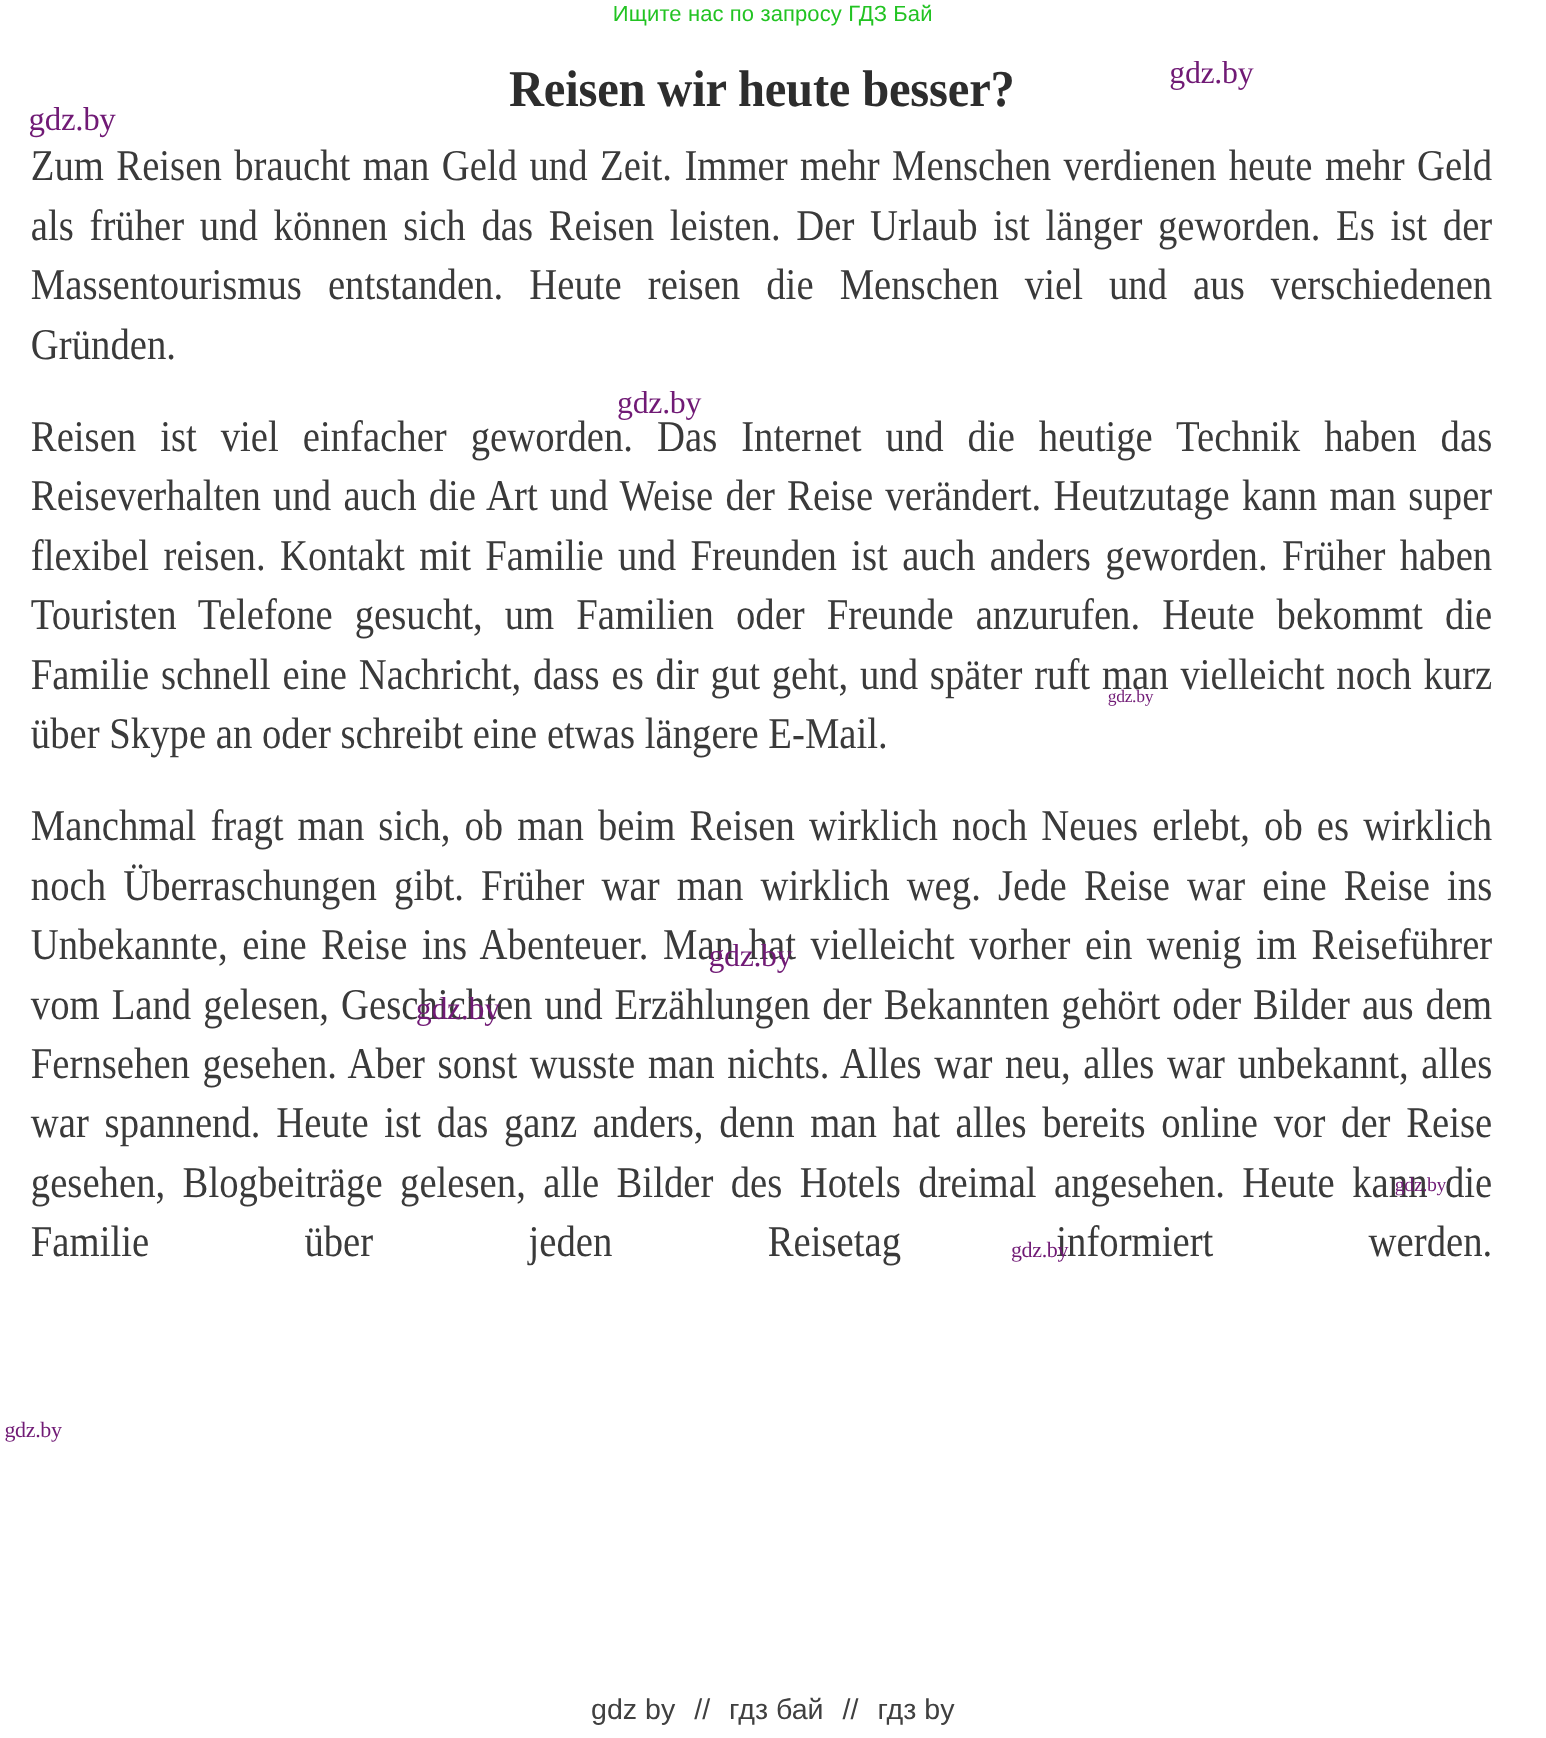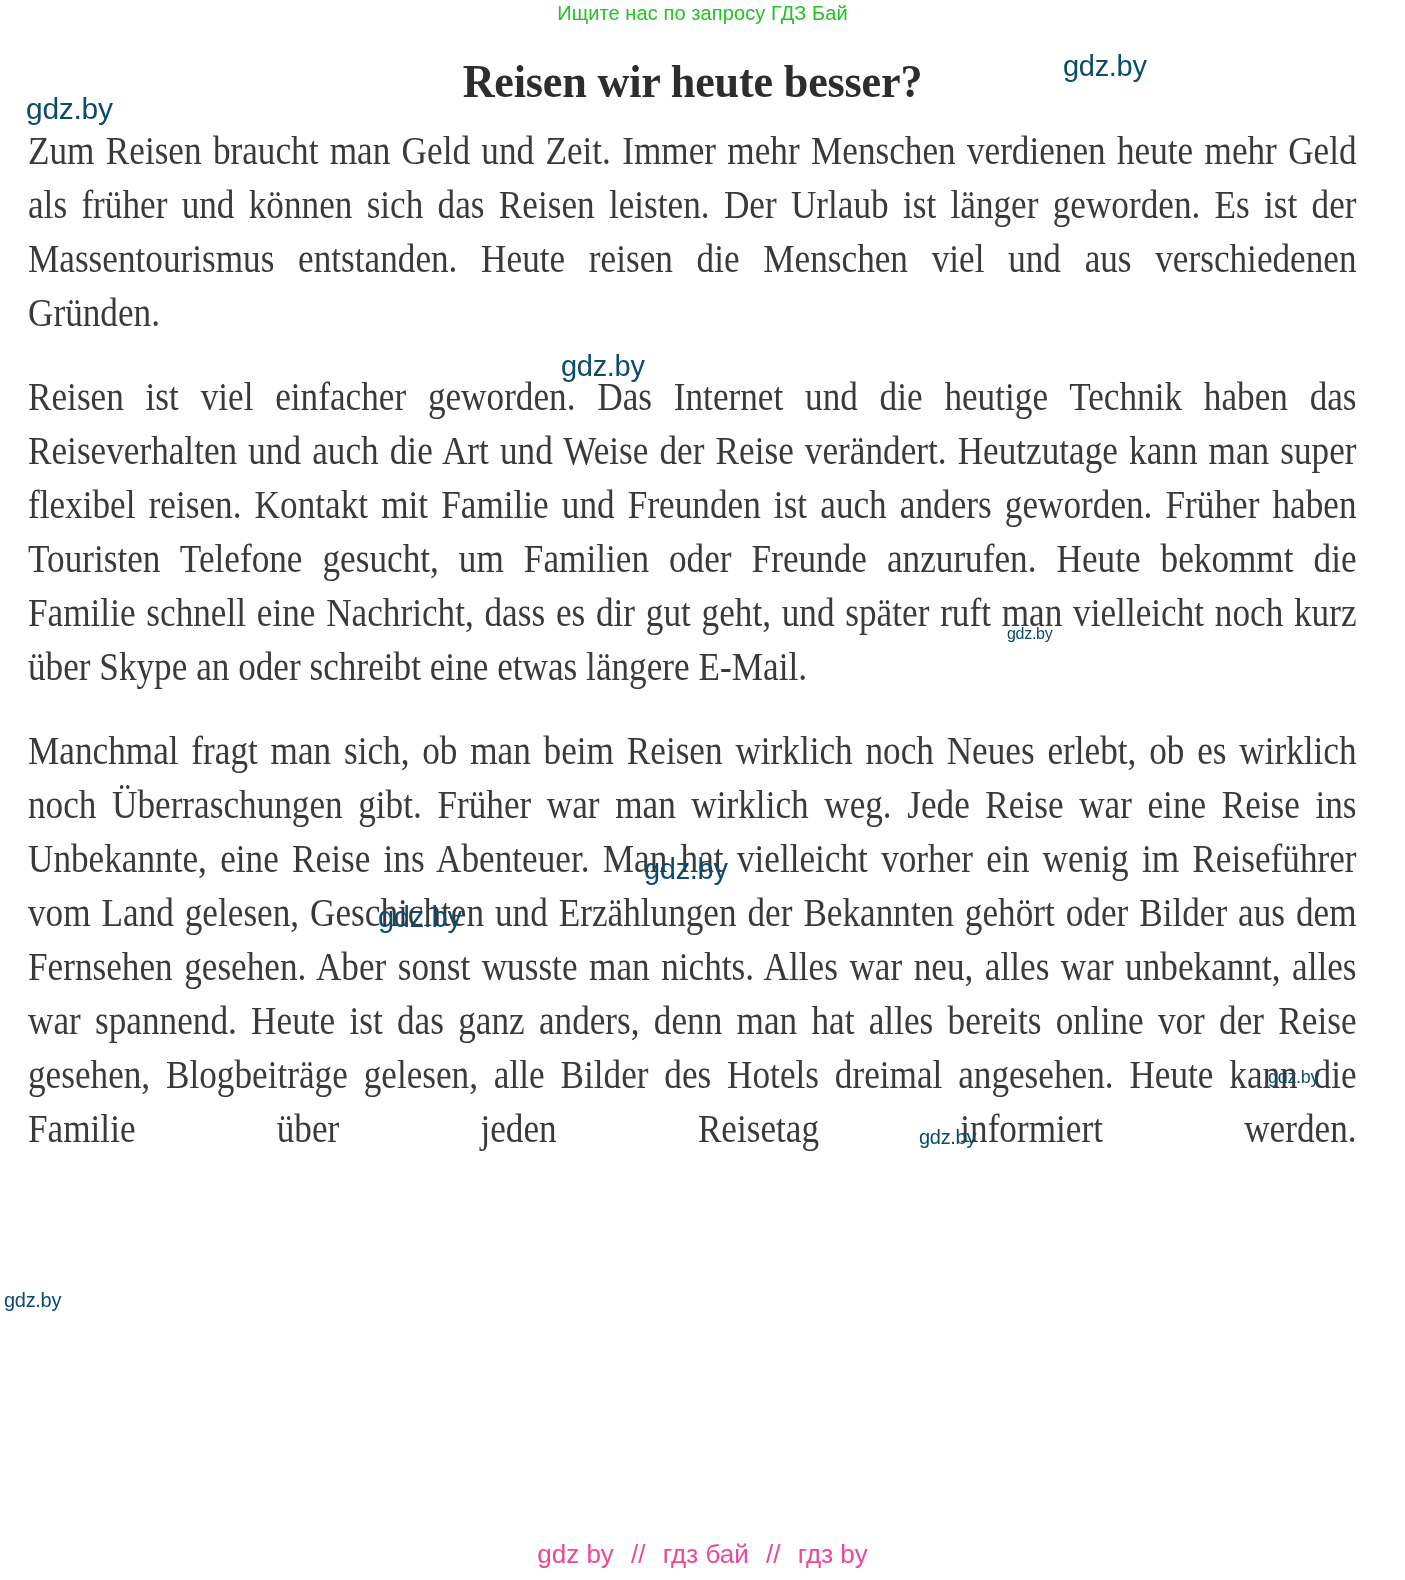--- a/index.html
+++ b/index.html
@@ -74,22 +74,22 @@
     hyphens: none;
   }
   .para:last-child { margin-bottom: 0; }
 
   
   .para.justify-last { text-align-last: justify; }
 
   
   .wm {
     position: absolute;
-    font-family: Liberation Sans, sans-serif;
-    color: #0c4a6e;
+    font-family: Liberation Serif, serif;
+    color: #701a75;
     white-space: nowrap;
     letter-spacing: -0.3px;
     pointer-events: none;
   }
 
   
   .footer-links {
     position: absolute;
     left: 0;
     bottom: 10px;
@@ -127,21 +127,21 @@
       <div class="wm" style="left: 1063px; top: 52px; font-size: 29px; line-height: 29px;">gdz.by</div>
       <div class="wm" style="left: 561px; top: 352px; font-size: 29px; line-height: 29px;">gdz.by</div>
       <div class="wm" style="left: 1007px; top: 626px; font-size: 16px; line-height: 16px;">gdz.by</div>
       <div class="wm" style="left: 644px; top: 855px; font-size: 29px; line-height: 29px;">gdz.by</div>
       <div class="wm" style="left: 378px; top: 903px; font-size: 29px; line-height: 29px;">gdz.by</div>
       <div class="wm" style="left: 1268px; top: 1068px; font-size: 18px; line-height: 18px;">gdz.by</div>
       <div class="wm" style="left: 919px; top: 1127px; font-size: 20px; line-height: 20px;">gdz.by</div>
       <div class="wm" style="left: 4px; top: 1290px; font-size: 20px; line-height: 20px;">gdz.by</div>
     </div>
 
-  <div class="footer-links" style="color: #ec4899; margin-top: 47px;">
+  <div class="footer-links" style="color: #404040; margin-top: 47px;">
     <span>gdz by</span>
     <span class="sep">//</span>
     <span>гдз бай</span>
     <span class="sep">//</span>
     <span>гдз by</span>
   </div>
 
 </div>
 
 </body></html>

